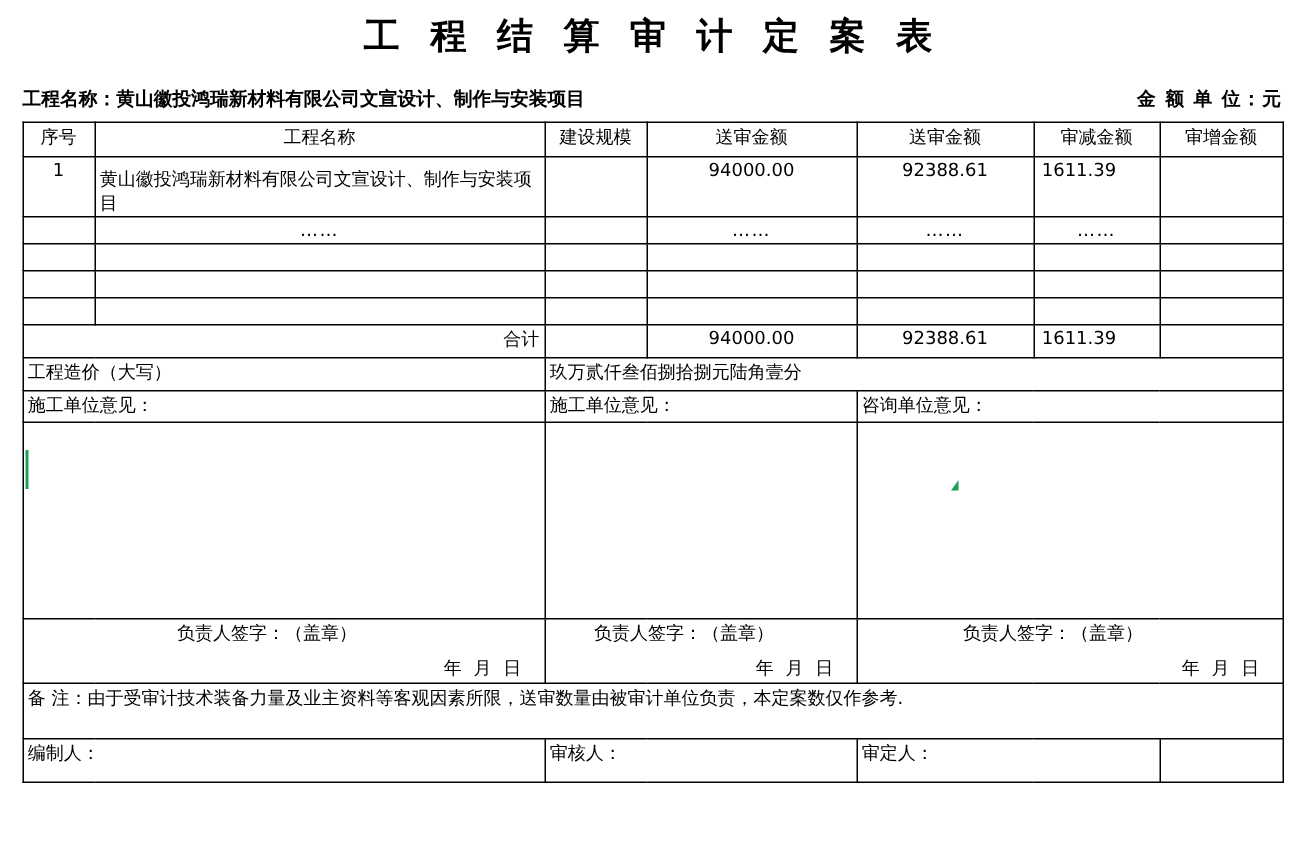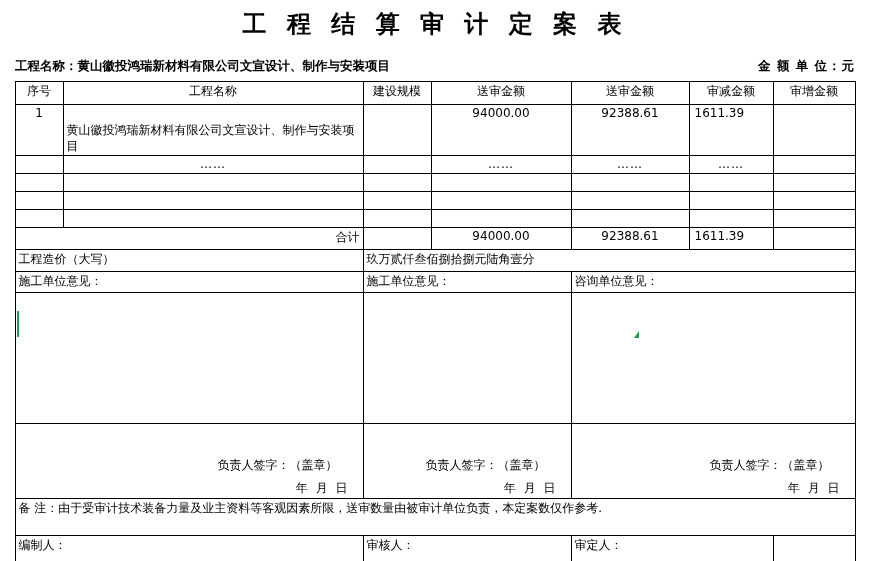--- a/index.html
+++ b/index.html
@@ -74,21 +74,21 @@
   }
   .row-h { height: 18px; }
   .num { text-align: center; font-size: 12px; }
   .dots { text-align: center; letter-spacing: 1px; }
   .total-label { text-align: right; vertical-align: middle; }
   .cap-label { text-align: left; vertical-align: middle; }
   .cap-value { text-align: left; vertical-align: middle; padding-left: 6px; }
   .op-head { height: 18px; vertical-align: top; text-align: left; }
   .op-cell { vertical-align: top; text-align: left; height: 128px; position: relative; }
   .sig-cell { vertical-align: top; text-align: left; height: 34px; position: relative; }
-  .sig-line1 { display: flex; justify-content: flex-end; padding-right: 4px; margin-top: 32px; }
+  .sig-line1 { display: flex; justify-content: center; padding-right: 4px; }
   .sig-stamp { padding-right: 18px; }
   .sig-line2 { text-align: right; padding-right: 10px; margin-top: 6px; letter-spacing: 2px; }
   .note-cell { text-align: left; vertical-align: middle; height: 34px; padding-left: 6px; }
   .foot-cell { text-align: left; vertical-align: middle; height: 26px; padding-left: 6px; }
   
   .green-mark {
     position: absolute;
     width: 0; height: 0;
     border-left: 5px solid transparent;
     border-right: 0px solid transparent;
@@ -130,21 +130,21 @@
         <td>工程名称</td>
         <td>建设规模</td>
         <td>送审金额</td>
         <td>送审金额</td>
         <td>审减金额</td>
         <td>审增金额</td>
       </tr>
 
       <tr>
         <td class="c-center v-mid" style="height:36px">1</td>
-        <td class="c-left" style="line-height:16px; padding-top:17px">黄山徽投鸿瑞新材料有限公司文宣设计、制作与安装项目</td>
+        <td class="c-left" style="line-height:16px; padding-top:6px">黄山徽投鸿瑞新材料有限公司文宣设计、制作与安装项目</td>
         <td class="c-center v-mid"></td>
         <td class="num v-mid">94000.00</td>
         <td class="num v-mid">92388.61</td>
         <td class="c-left v-mid" style="padding-left:5px">1611.39</td>
         <td class="c-center v-mid"></td>
       </tr>
 
       <tr class="row-h">
         <td class="c-center v-mid"></td>
         <td class="dots v-mid">……</td>

